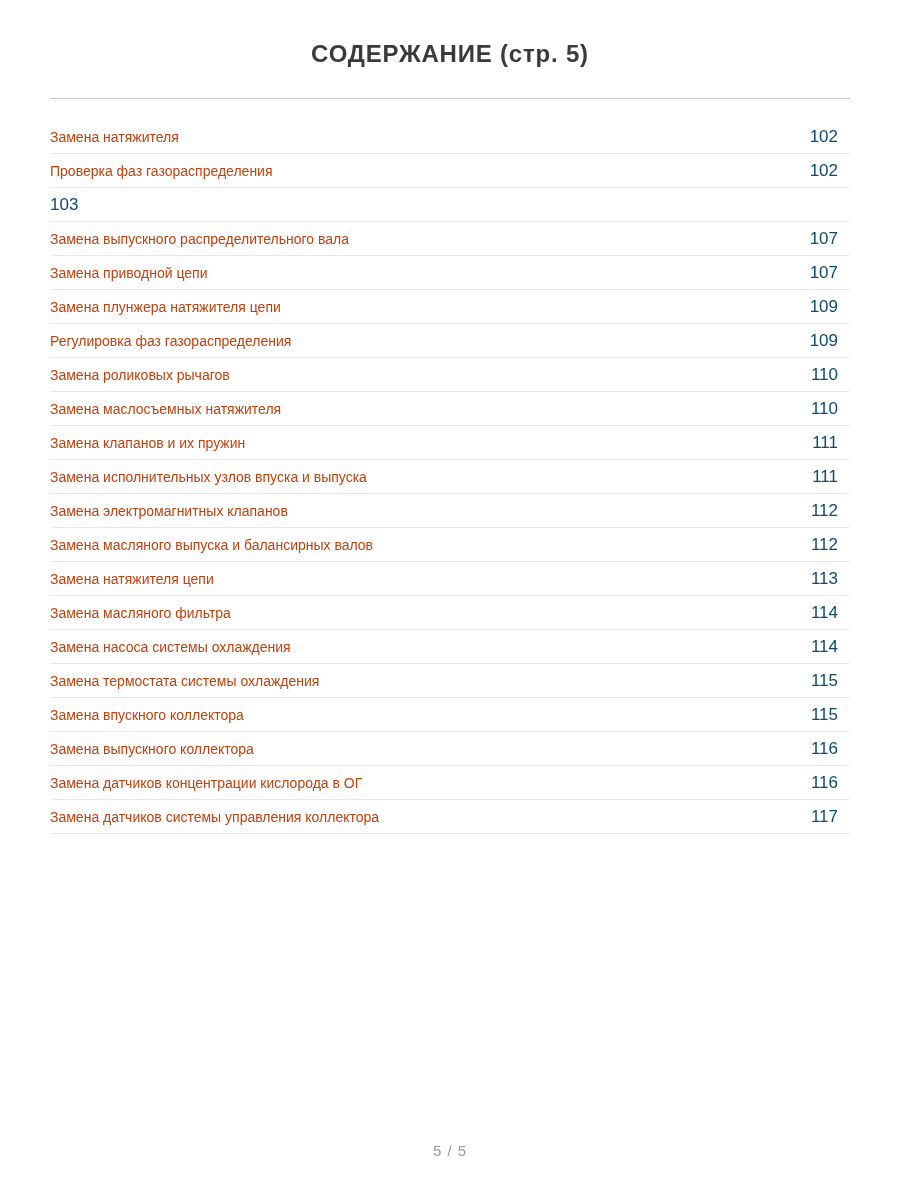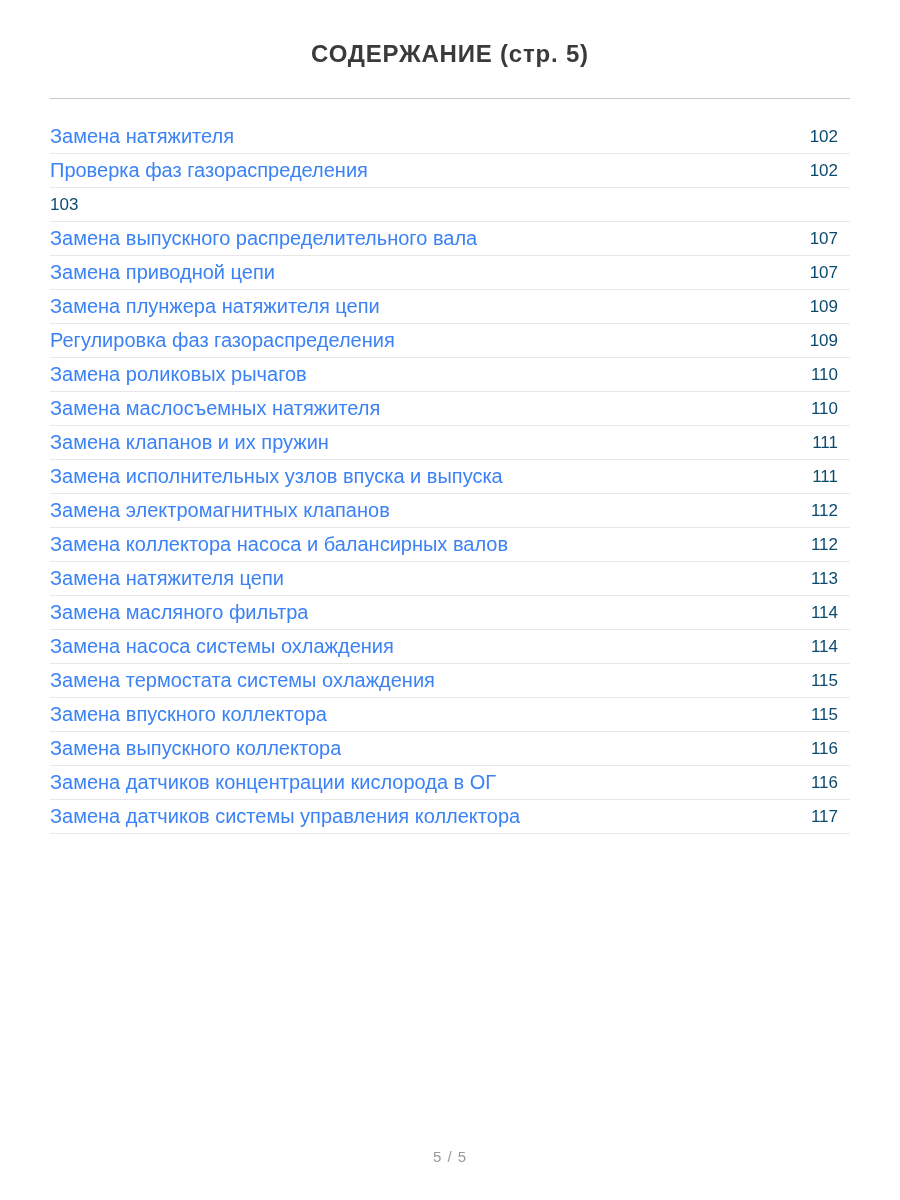--- a/index.html
+++ b/index.html
@@ -43,37 +43,36 @@
   }
   .toc-row {
     height: 34px;
     display: flex;
     align-items: center;
     justify-content: space-between;
     border-bottom: 1px solid #e8e8e8;
     cursor: pointer;
   }
   .toc-label {
-    font-size: 20px;
-    color: #3b82f6;
+    font-size: 14px;
+    color: #c2410c;
     white-space: nowrap;
     overflow: hidden;
   }
   .toc-page {
     font-size: 17px;
     color: #0c4a6e;
     padding-right: 12px;
   }
   .doc-footer {
     position: absolute;
     left: 0;
     right: 0;
     top: 1142px;
     text-align: center;
-    margin-top: 6px;
   }
   .footer-text {
     font-size: 15px;
     color: #9a9a9a;
     letter-spacing: 1px;
   }
 </style>
 </head>
 <body>
 
@@ -127,21 +126,21 @@
       </div>
       <div class="toc-row">
         <span class="toc-label">Замена исполнительных узлов впуска и выпуска</span>
         <span class="toc-page">111</span>
       </div>
       <div class="toc-row">
         <span class="toc-label">Замена электромагнитных клапанов</span>
         <span class="toc-page">112</span>
       </div>
       <div class="toc-row">
-        <span class="toc-label">Замена коллектора насоса и балансирных валов</span>
+        <span class="toc-label">Замена масляного выпуска и балансирных валов</span>
         <span class="toc-page">112</span>
       </div>
       <div class="toc-row">
         <span class="toc-label">Замена натяжителя цепи</span>
         <span class="toc-page">113</span>
       </div>
       <div class="toc-row">
         <span class="toc-label">Замена масляного фильтра</span>
         <span class="toc-page">114</span>
       </div>

